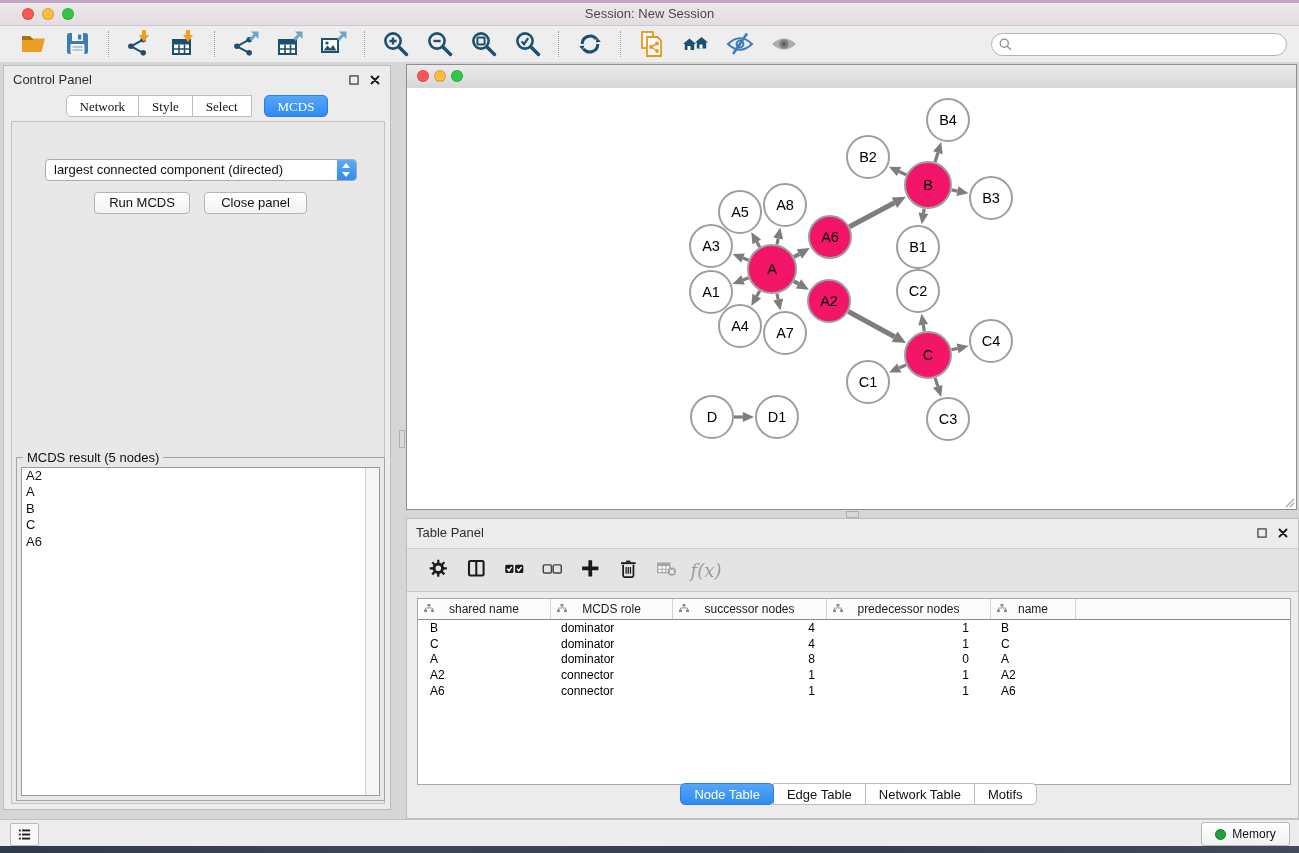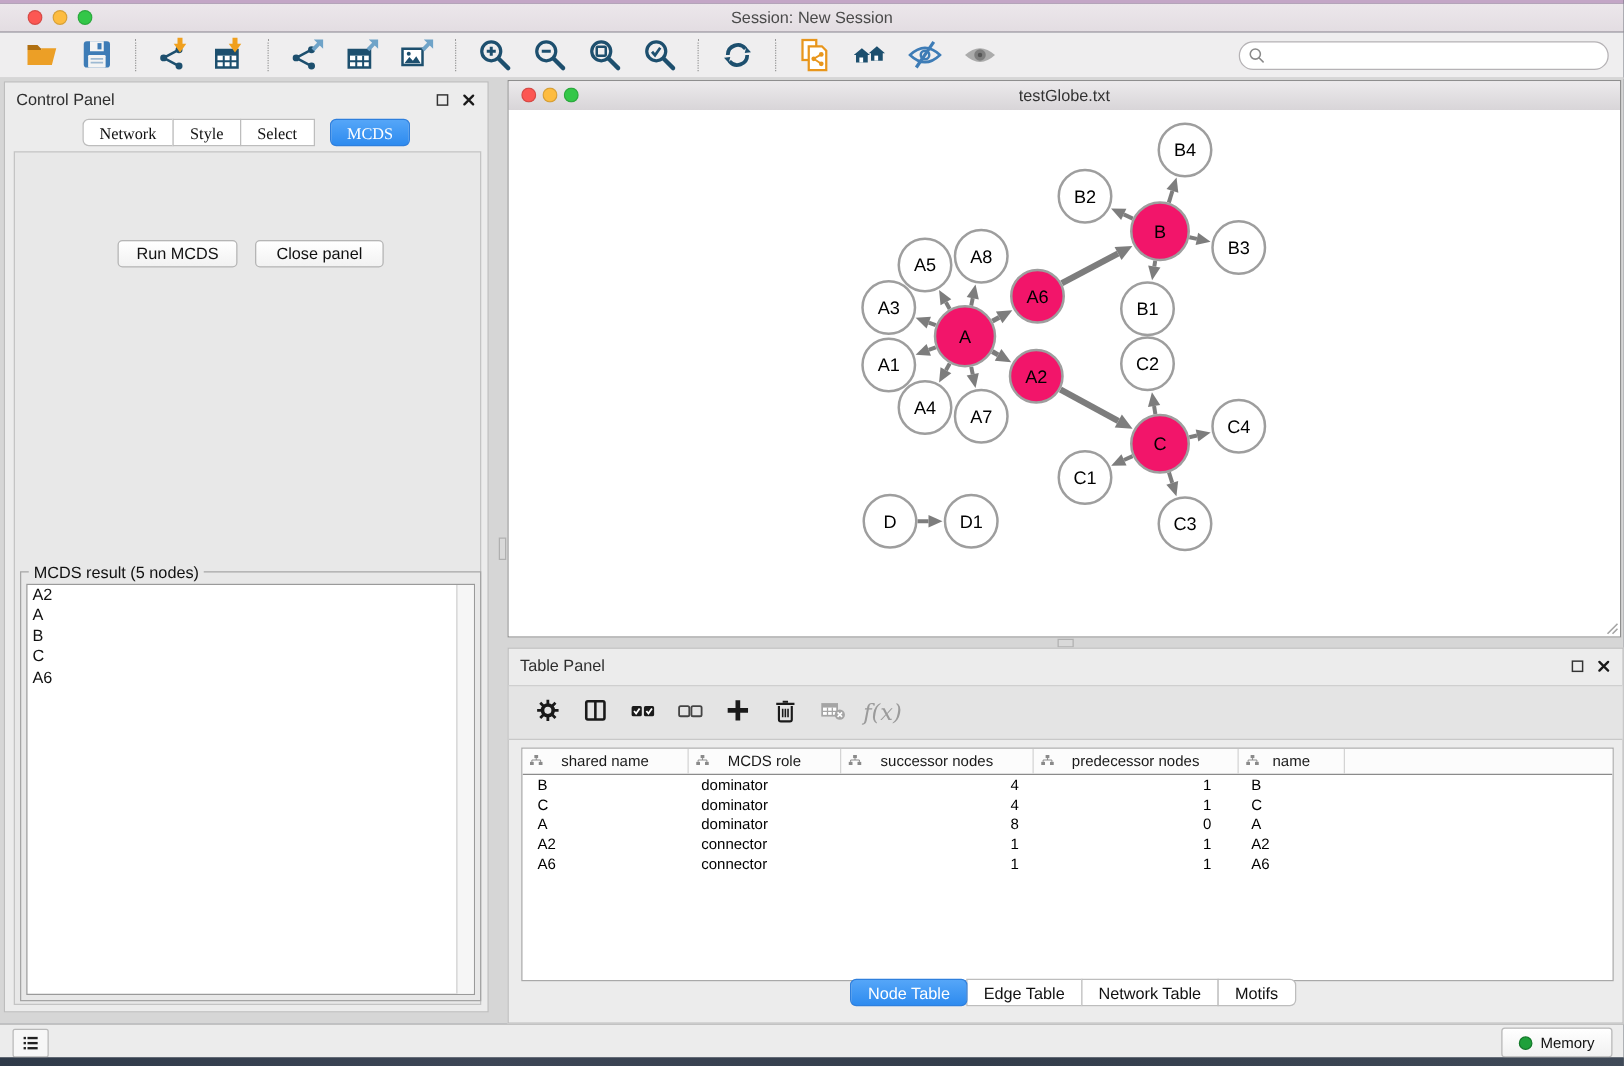--- a/index.html
+++ b/index.html
@@ -284,20 +284,27 @@
           </svg>
       </span>
     </div>
     <div class="seg-row cp-tabs">
         <div class="seg">Network</div>
         <div class="seg">Style</div>
         <div class="seg">Select</div>
         <div class="seg active">MCDS</div>
       </div>
     <div class="cp-content">
+      <div class="dropdown">
+        <span>largest connected component (directed)</span>
+        <span class="dd-stepper">
+            <span class="up"></span>
+            <span class="dn"></span>
+          </span>
+      </div>
       <div class="btn run-btn">Run MCDS</div>
       <div class="btn close-btn">Close panel</div>
       <div class="groupbox">
         <div class="groupbox-title">MCDS result (5 nodes)</div>
         <div class="result-list">
           <div class="result-scroll"></div>
         <div class="result-item">A2</div>
             <div class="result-item">A</div>
             <div class="result-item">B</div>
             <div class="result-item">C</div>
@@ -307,21 +314,20 @@
     </div>
   </div>
 
   <div class="abs net-window">
     <div class="net-titlebar">
       <div class="net-lights">
         <span class="light red"></span>
         <span class="light yellow"></span>
         <span class="light green"></span>
       </div>
-      <div class="title">testGlobe.txt</div>
     </div>
     <div class="net-canvas">
       <svg width="889" height="421">
           <line x1="352.761631082309" y1="159.20040536536297" x2="349.7420886794012" y2="153.82184546018345" stroke="#7d7d7d" stroke-width="3.2"></line>
           <polygon points="344.2592994042757,144.05562706386607 354.0671282549132,151.39375306691358 345.4170491038892,156.24993785345333" fill="#7d7d7d"></polygon>
           <line x1="369.9764981072526" y1="156.50031701044867" x2="371.1921505892784" y2="150.51556632970622" stroke="#7d7d7d" stroke-width="3.2"></line>
           <polygon points="373.4216217413276,139.53970835038723 376.0528876944054,151.50290355418514 366.3314134841514,149.5282291052273" fill="#7d7d7d"></polygon>
           <line x1="341.6075678401552" y1="172.17990262825523" x2="336.0008471946677" y2="170.06589320454682" stroke="#7d7d7d" stroke-width="3.2"></line>
           <polygon points="325.5210375870572,166.11448958200518 337.75075451322186,165.42483466403363 334.25093987611353,174.70695174506002" fill="#7d7d7d"></polygon>
           <line x1="341.6075678401552" y1="189.82009737174477" x2="336.0008471946677" y2="191.93410679545318" stroke="#7d7d7d" stroke-width="3.2"></line>

